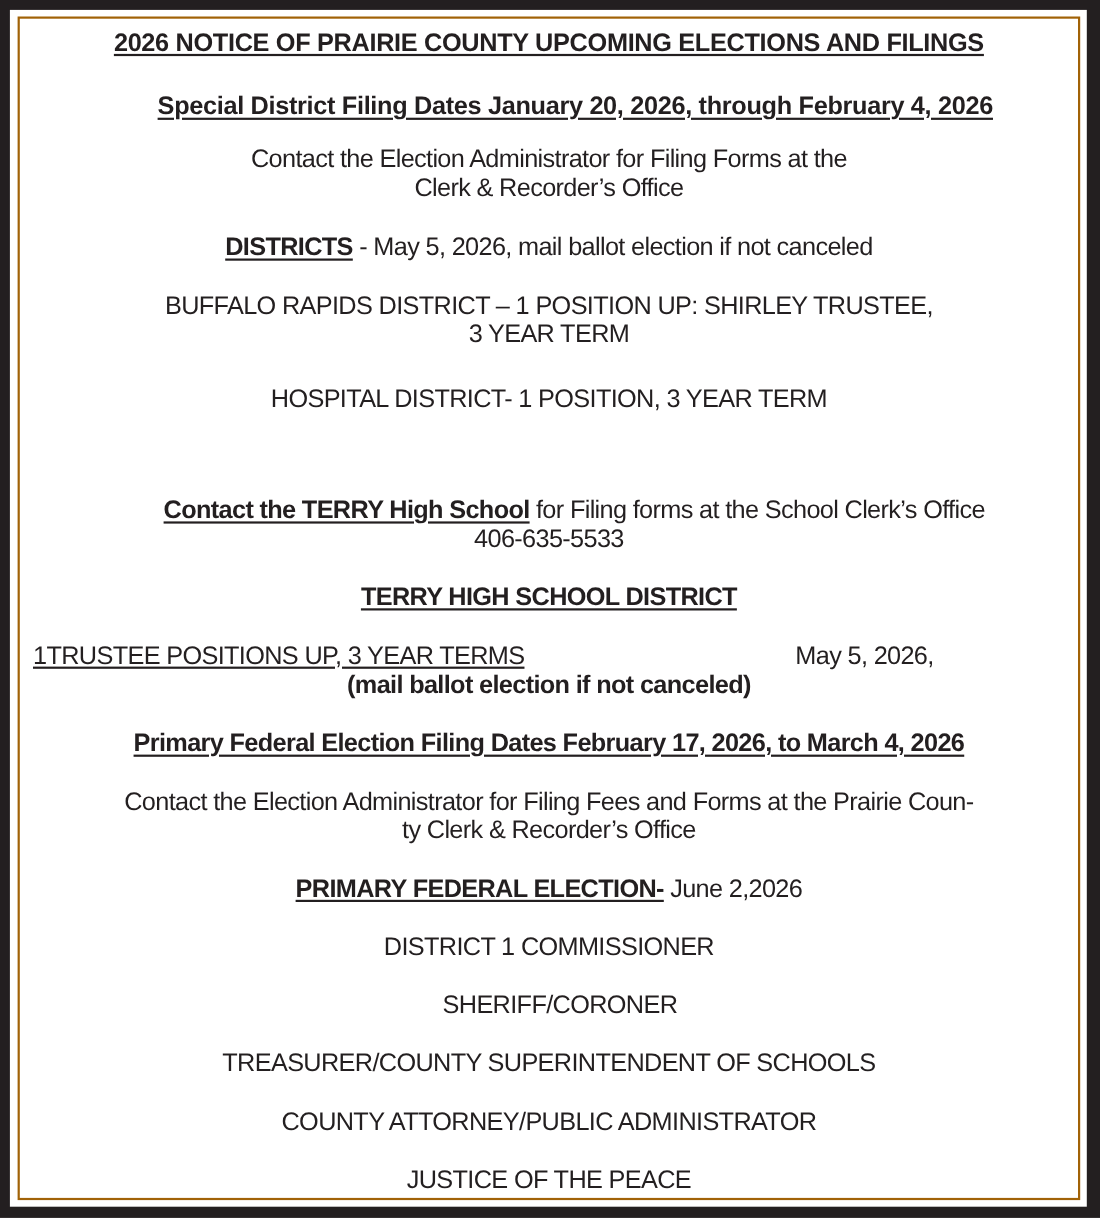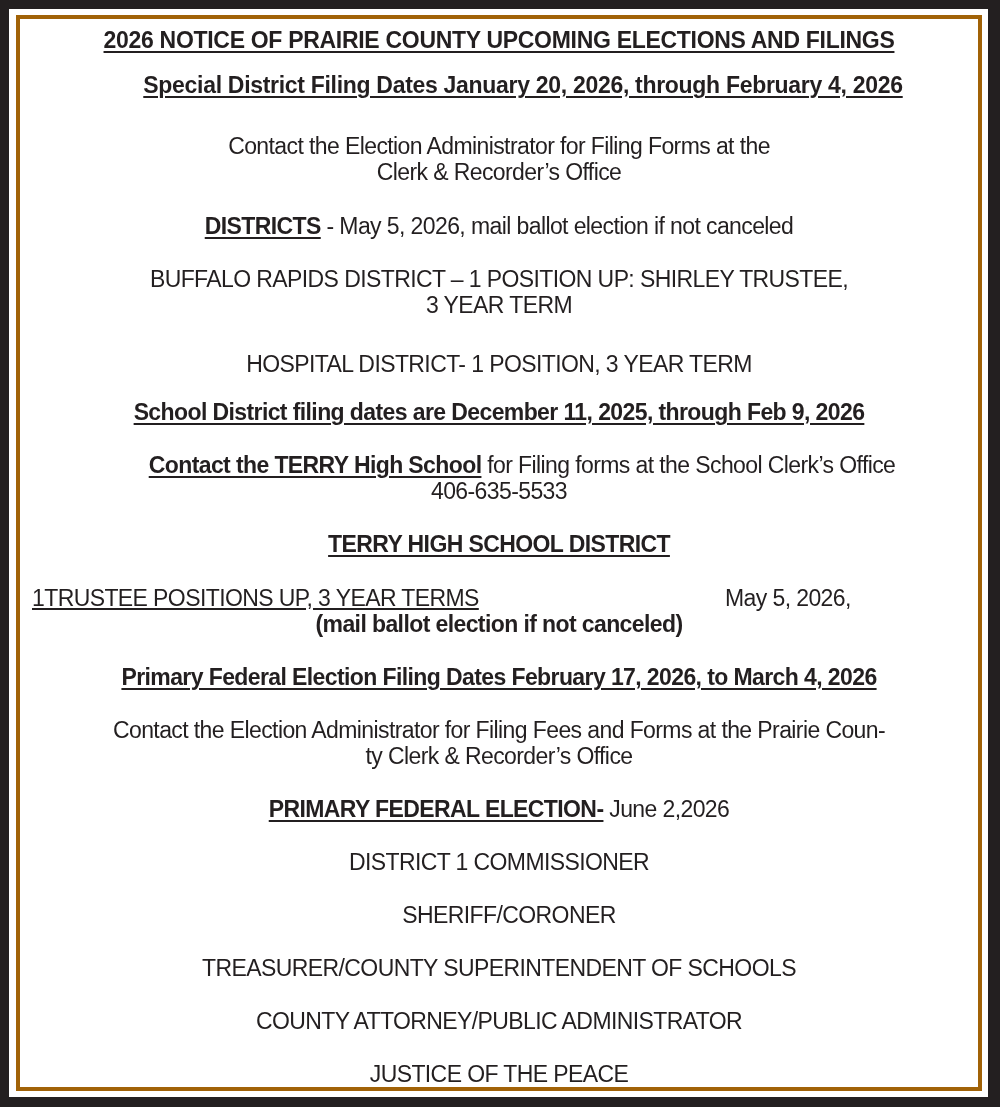--- a/index.html
+++ b/index.html
@@ -20,21 +20,21 @@
       width: 979px;
       height: 1088px;
       background: #ffffff;
     }
     .inner-frame {
       position: absolute;
       left: 7px;
       top: 6px;
       right: 6px;
       bottom: 6px;
-      border: 4px solid #a16207;
+      border: 2px solid #a16207;
       background: #ffffff;
       box-sizing: border-box;
     }
     .content {
       position: absolute;
       left: 0;
       right: 0;
       top: 0;
       bottom: 0;
       color: #231f20;
@@ -72,35 +72,34 @@
   </style>
 </head>
 <body>
 
 <div class="outer-frame">
   <div class="inner-frame">
     <div class="content">
 
       <div class="line bold u" style="top:8px;">2026 NOTICE OF PRAIRIE COUNTY UPCOMING ELECTIONS AND FILINGS</div>
 
-      <div class="line bold u" style="top:53px;padding-left:48px;">Special District Filing Dates January 20, 2026, through February 4, 2026</div>
+      <div class="line bold u" style="top:66px;padding-left:48px;">Special District Filing Dates January 20, 2026, through February 4, 2026</div>
 
       <div class="line condensed" style="top:114px;">Contact the Election Administrator for Filing Forms at the</div>
       <div class="line condensed" style="top:140px;">Clerk &amp; Recorder’s Office</div>
 
       <div class="line condensed" style="top:194px;">
         <span class="bold u">DISTRICTS</span><span> - May 5, 2026, mail ballot election if not canceled</span>
       </div>
 
       <div class="line condensed" style="top:247px;">BUFFALO RAPIDS DISTRICT – 1 POSITION UP: SHIRLEY TRUSTEE,</div>
       <div class="line condensed" style="top:273px;">3 YEAR TERM</div>
 
       <div class="line condensed" style="top:332px;">HOSPITAL DISTRICT- 1 POSITION, 3 YEAR TERM</div>
 
-      <div class="line bold u condensed" style="top:380px;">School District filing dates are December 11, 2025, through Feb 9, 2026</div>
 
       <div class="line condensed" style="top:433px;margin-left:46px;">
         <span class="bold u">Contact the TERRY High School</span><span> for Filing forms at the School Clerk’s Office</span>
       </div>
       <div class="line condensed" style="top:459px;">406-635-5533</div>
 
       <div class="line bold u condensed" style="top:512px;">TERRY HIGH SCHOOL DISTRICT</div>
 
       <div class="trustee-row condensed" style="top:566px;">
         <span class="trustee-left">1TRUSTEE POSITIONS UP, 3 YEAR TERMS</span>

